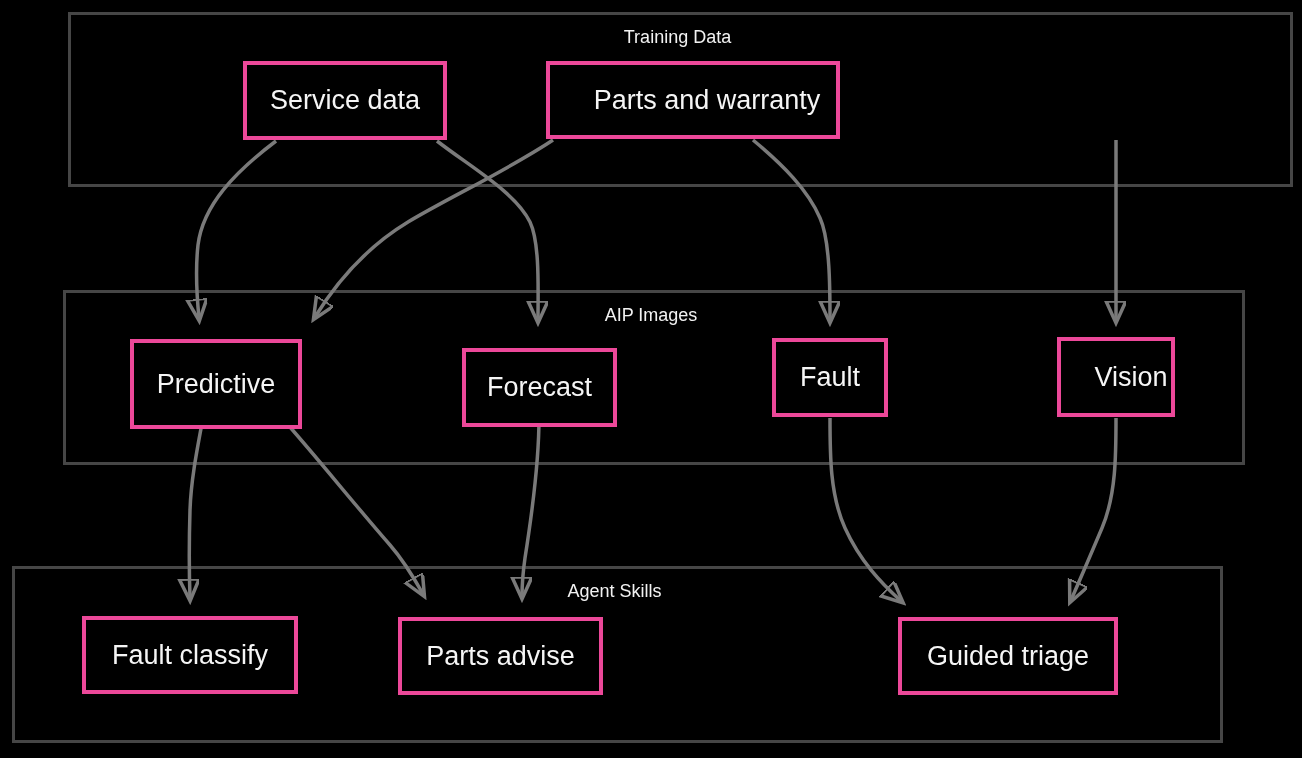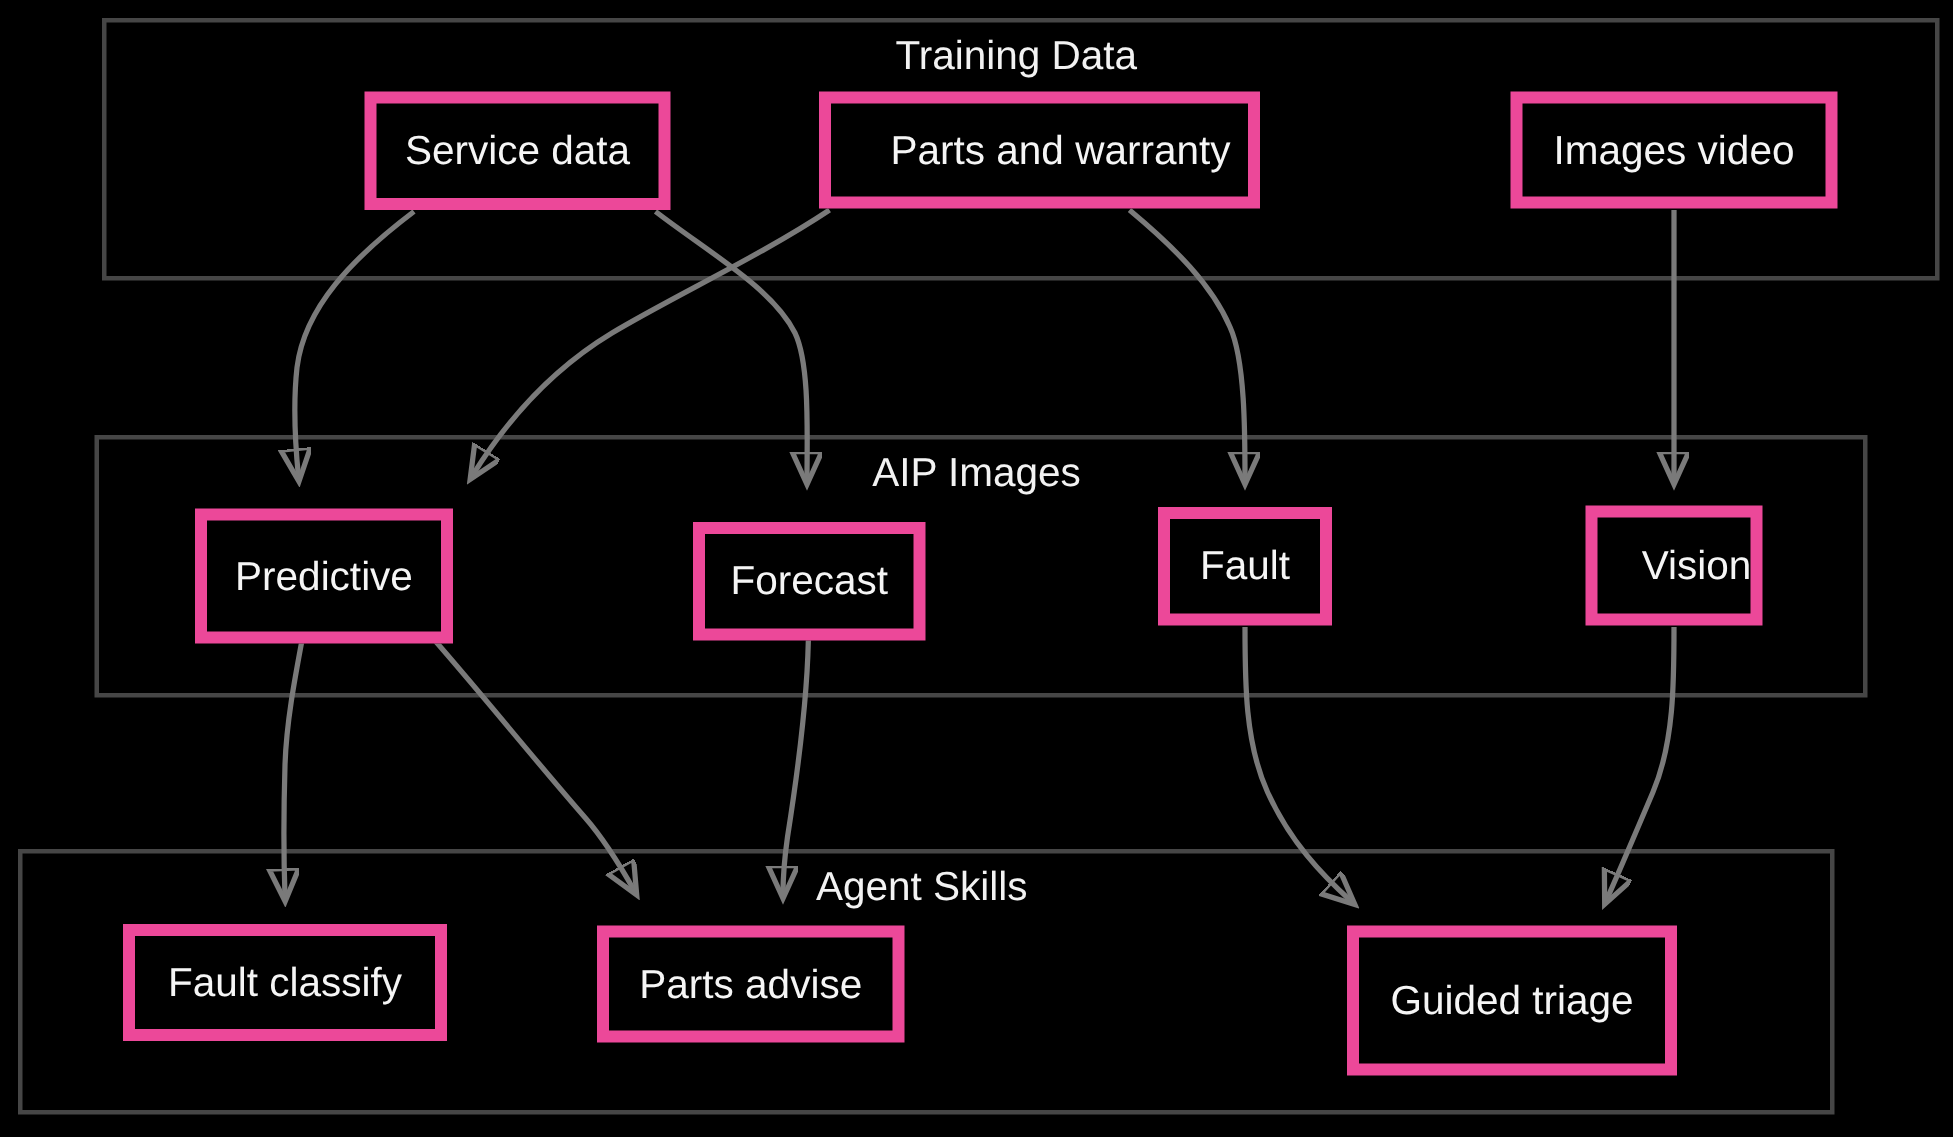--- a/index.html
+++ b/index.html
@@ -21,27 +21,27 @@
     box-sizing: border-box;
     background: transparent;
   }
   .cluster-label {
     position: absolute;
     top: 7px;
     left: 0;
     right: 6px;
     text-align: center;
     color: #f2f2f2;
-    font-size: 27px;
+    font-size: 18px;
     line-height: 30px;
     white-space: nowrap;
   }
   .node {
     position: absolute;
-    border: 8px solid #ec4899;
+    border: 4px solid #ec4899;
     box-sizing: border-box;
     background: #000000;
     color: #f5f5f5;
     font-size: 27px;
     display: flex;
     align-items: center;
     justify-content: center;
     white-space: nowrap;
     z-index: 3;
   }
@@ -87,24 +87,23 @@
     <path d="M1116,140 L1116,320" marker-end="url(#arrow)"></path>
     <path d="M203,418 C197,450 191,480 190,510 C189,543 189,570 190,598" marker-end="url(#arrow)"></path>
     <path d="M282,418 C315,455 355,505 390,545 C404,561 414,578 423,594" marker-end="url(#arrow)"></path>
     <path d="M539,418 C539,465 531,520 525,558 C523,572 522,584 522,596" marker-end="url(#arrow)"></path>
     <path d="M830,418 C830,455 830,495 845,528 C860,561 881,583 901,601" marker-end="url(#arrow)"></path>
     <path d="M1116,418 C1116,455 1116,495 1102,528 C1088,561 1079,582 1071,600" marker-end="url(#arrow)"></path>
   </svg>
 
   <div class="node" style="left:243px; top:61px;  width:204px; height:79px;">Service data</div>
   <div class="node" style="left:546px; top:61px;  width:294px; height:78px;padding-left:28px;">Parts and warranty</div>
-  <div class="node" style="left:1007px; top:61px; width:218px; height:78px;">Images video</div>
 
   <div class="node" style="left:130px; top:339px; width:172px; height:90px;">Predictive</div>
   <div class="node" style="left:462px; top:348px; width:155px; height:79px;">Forecast</div>
   <div class="node" style="left:772px; top:338px; width:116px; height:79px;">Fault</div>
   <div class="node" style="left:1057px; top:337px; width:118px; height:80px;padding-left:30px;">Vision</div>
 
   <div class="node" style="left:82px;  top:616px; width:216px; height:78px;">Fault classify</div>
   <div class="node" style="left:398px; top:617px; width:205px; height:78px;">Parts advise</div>
-  <div class="node" style="left:898px; top:617px; width:220px; height:100px;">Guided triage</div>
+  <div class="node" style="left:898px; top:617px; width:220px; height:78px;">Guided triage</div>
 
 </div>
 
 </body></html>

